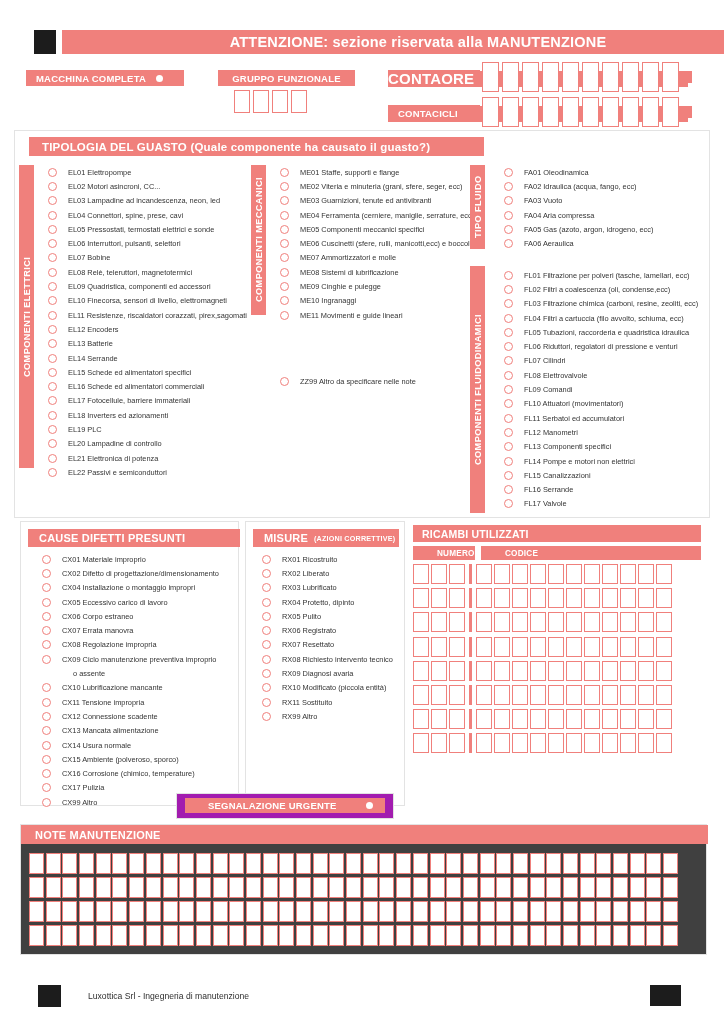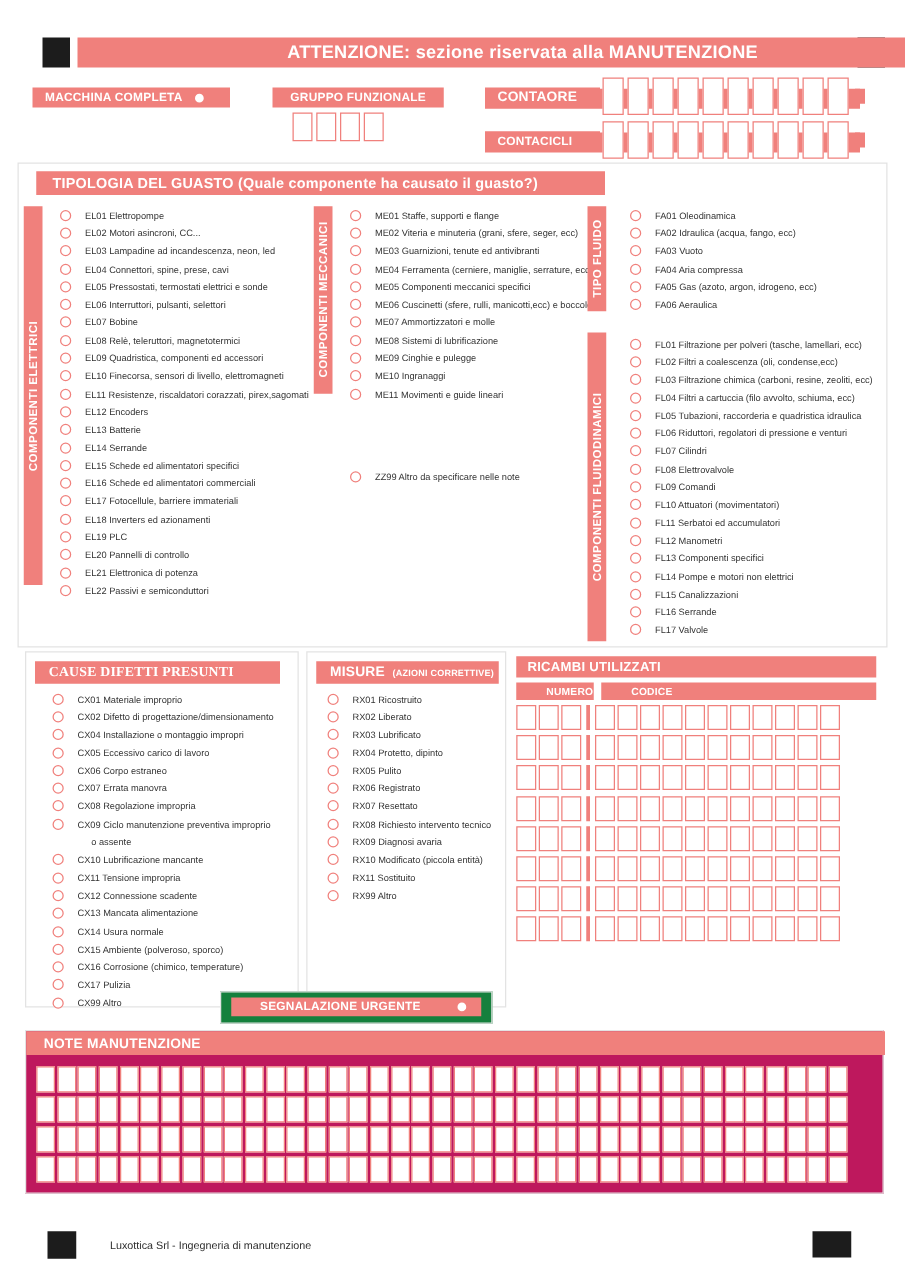--- a/index.html
+++ b/index.html
@@ -43,21 +43,21 @@
   .lbl-gruppo {
     position: absolute; left: 218px; top: 70px; width: 137px; height: 16px;
     justify-content: center; font-size: 9.5px;
   }
   .gruppo-cells { position: absolute; left: 234px; top: 90px; display: flex; gap: 3px; }
   .cell {
     width: 16px; height: 23px; border: 1.4px solid #F0807C; background: #fff;
   }
   .lbl-contaore {
     position: absolute; left: 388px; top: 70px; width: 92px; height: 16px;
-    padding-left: 10px; font-size: 11px;
+    font-size: 15px;
   }
   .lbl-contacicli {
     position: absolute; left: 388px; top: 105px; width: 92px; height: 16px;
     padding-left: 10px; font-size: 9.5px;
   }
   .counter-cells { position: absolute; display: flex; gap: 3px; }
   .counter-cells.ore  { left: 482px; top: 62px; }
   .counter-cells.cicli{ left: 482px; top: 97px; }
   .counter-cells .cell { width: 17px; height: 30px; }
   .counter-tail {
@@ -125,32 +125,32 @@
   }
   .ric-sub.num  { left: 2px;  width: 62px; }
   .ric-sub.cod  { left: 70px; width: 220px; }
   .ric-grid { position: absolute; top: 43px; }
   .ric-row { display: flex; height: 22px; margin-bottom: 2.2px; }
   .ric-row .cell { width: 16px; height: 20px; margin-right: 2px; }
   .ric-sep { width: 3px; background: #F0807C; margin: 0 4px 0 2px; height: 20px; }
 
   .urgente-wrap {
     position: absolute; left: 176px; top: 793px; width: 218px; height: 26px;
-    border: 1px solid #e3e3e3; background: #15803d;
+    border: 1px solid #e3e3e3; background: #a21caf;
   }
   .urgente-bar {
     position: absolute; left: 8px; top: 4px; width: 200px; height: 15px;
     padding-left: 23px; font-size: 9.5px;
   }
   .urgente-bar .radio-dot { margin-right: 10px; }
 
   
   .panel-note {
     position: absolute; left: 20px; top: 824px; width: 687px; height: 131px;
-    border: 1px solid #e3e3e3; background: #be185d;
+    border: 1px solid #e3e3e3; background: #404040;
   }
   .note-bar {
     position: absolute; left: 0px; top: 0px; width: 687px; height: 19px;
     padding-left: 14px; font-size: 11px;
   }
   .note-grid { position: absolute; left: 8px; top: 28px; }
   .note-row { display: flex; margin-bottom: 3px; }
   .note-row .cell { width: 15px; height: 21px; margin-right: 1.7px; }
 
   
@@ -310,21 +310,21 @@
         <div class="opt">
           <span class="ring"></span>
           <span class="txt">EL18 Inverters ed azionamenti</span>
         </div>
         <div class="opt">
           <span class="ring"></span>
           <span class="txt">EL19 PLC</span>
         </div>
         <div class="opt">
           <span class="ring"></span>
-          <span class="txt">EL20 Pannelli di controllo</span>
+          <span class="txt">EL20 Lampadine di controllo</span>
         </div>
         <div class="opt">
           <span class="ring"></span>
           <span class="txt">EL21 Elettronica di potenza</span>
         </div>
         <div class="opt">
           <span class="ring"></span>
           <span class="txt">EL22 Passivi e semiconduttori</span>
         </div>
       </div>
@@ -478,21 +478,21 @@
           <span class="txt">FL16 Serrande</span>
         </div>
         <div class="opt">
           <span class="ring"></span>
           <span class="txt">FL17 Valvole</span>
         </div>
       </div>
   </div>
 
   <div class="panel-cause">
-    <div class="bar sect-bar" style="width:196px;font-family:Liberation Serif, serif;">CAUSE DIFETTI PRESUNTI</div>
+    <div class="bar sect-bar" style="width:212px;">CAUSE DIFETTI PRESUNTI</div>
     <div class="optlist" style="left:21px; top:30px;" id="list-cause">
         <div class="opt">
           <span class="ring"></span>
           <span class="txt">CX01 Materiale improprio</span>
         </div>
         <div class="opt">
           <span class="ring"></span>
           <span class="txt">CX02 Difetto di progettazione/dimensionamento</span>
         </div>
         <div class="opt">

